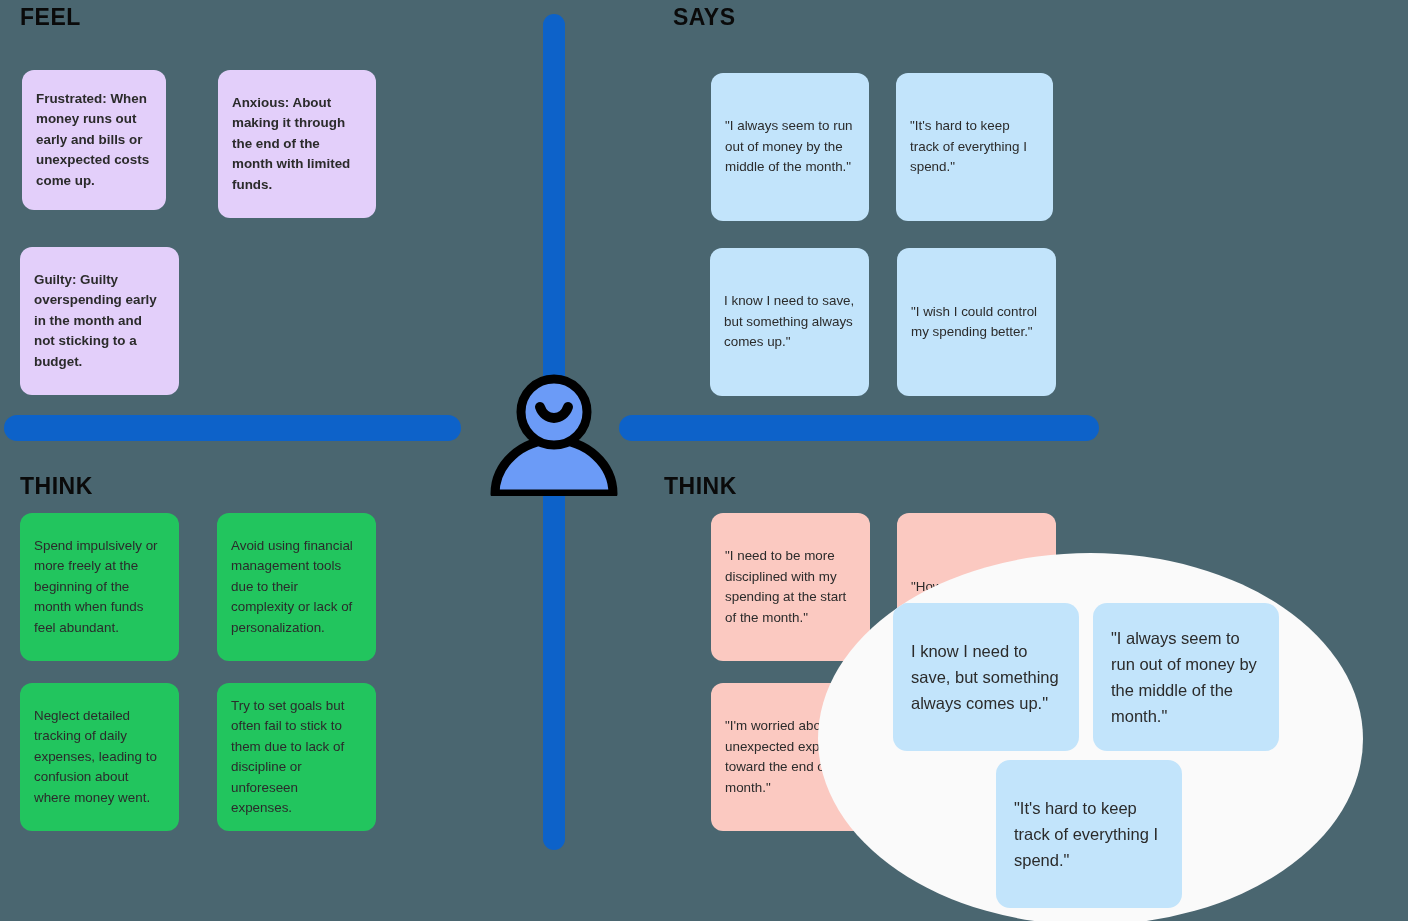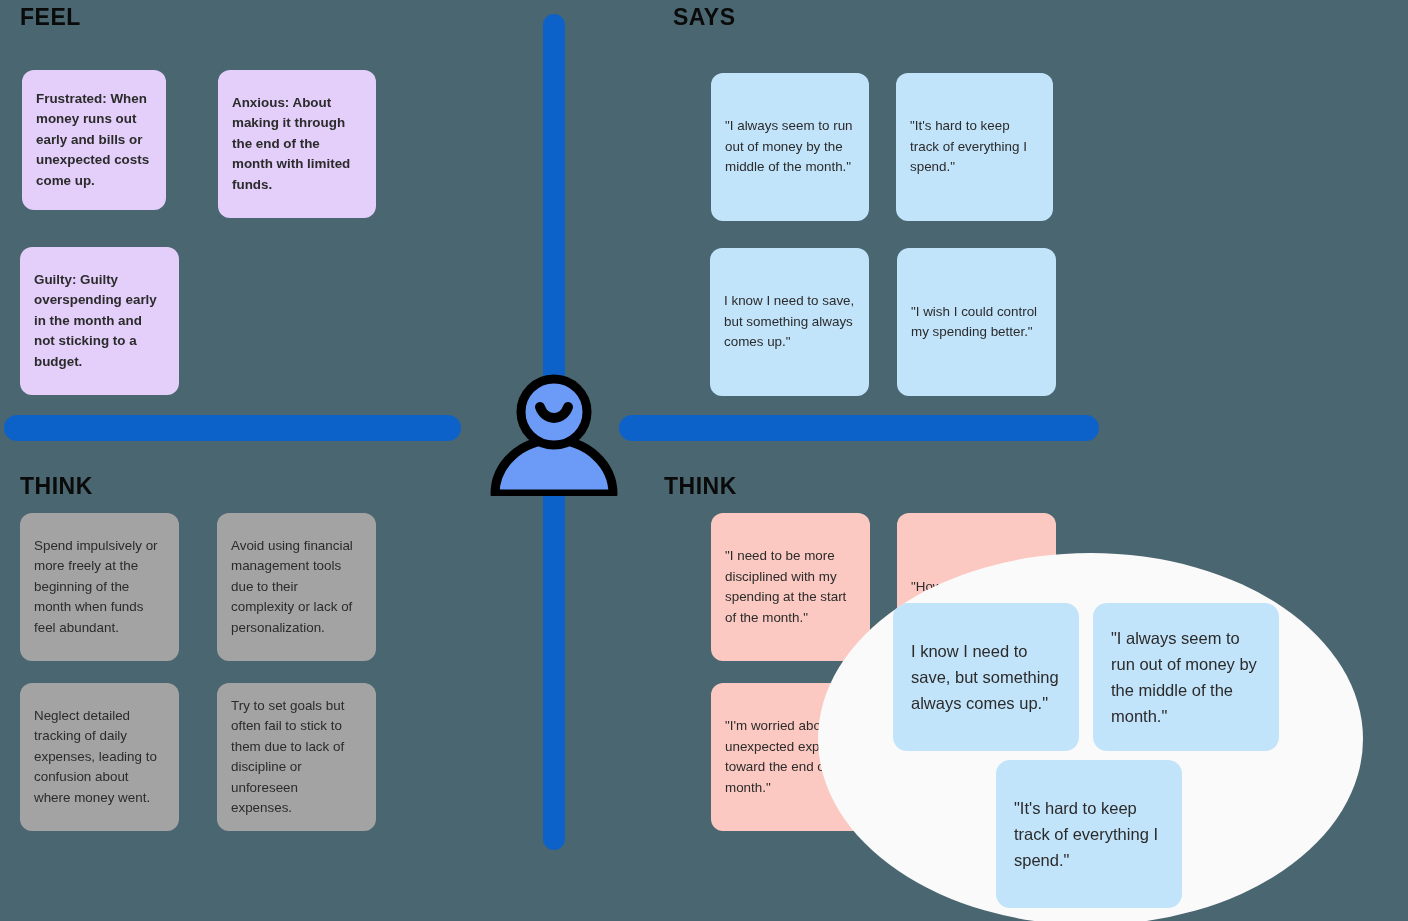--- a/index.html
+++ b/index.html
@@ -42,21 +42,21 @@
   }
   .note .txt {
     font-family: "Liberation Sans", sans-serif;
     font-size: 13.4px;
     line-height: 20.5px;
     color: #2b2b2b;
     width: 100%;
   }
   .n-feel  { background: #e3cffa; font-weight: bold; }
   .n-says  { background: #c2e4fb; }
-  .n-does  { background: #a3a3a3; }
+  .n-does  { background: #22c55e; }
   .n-think { background: #fbc9c1; }
 
   
   .bar {
     position: absolute;
     background: #0d62c9;
   }
   .bar-v {
     left: 543px;
     top: 14px;

